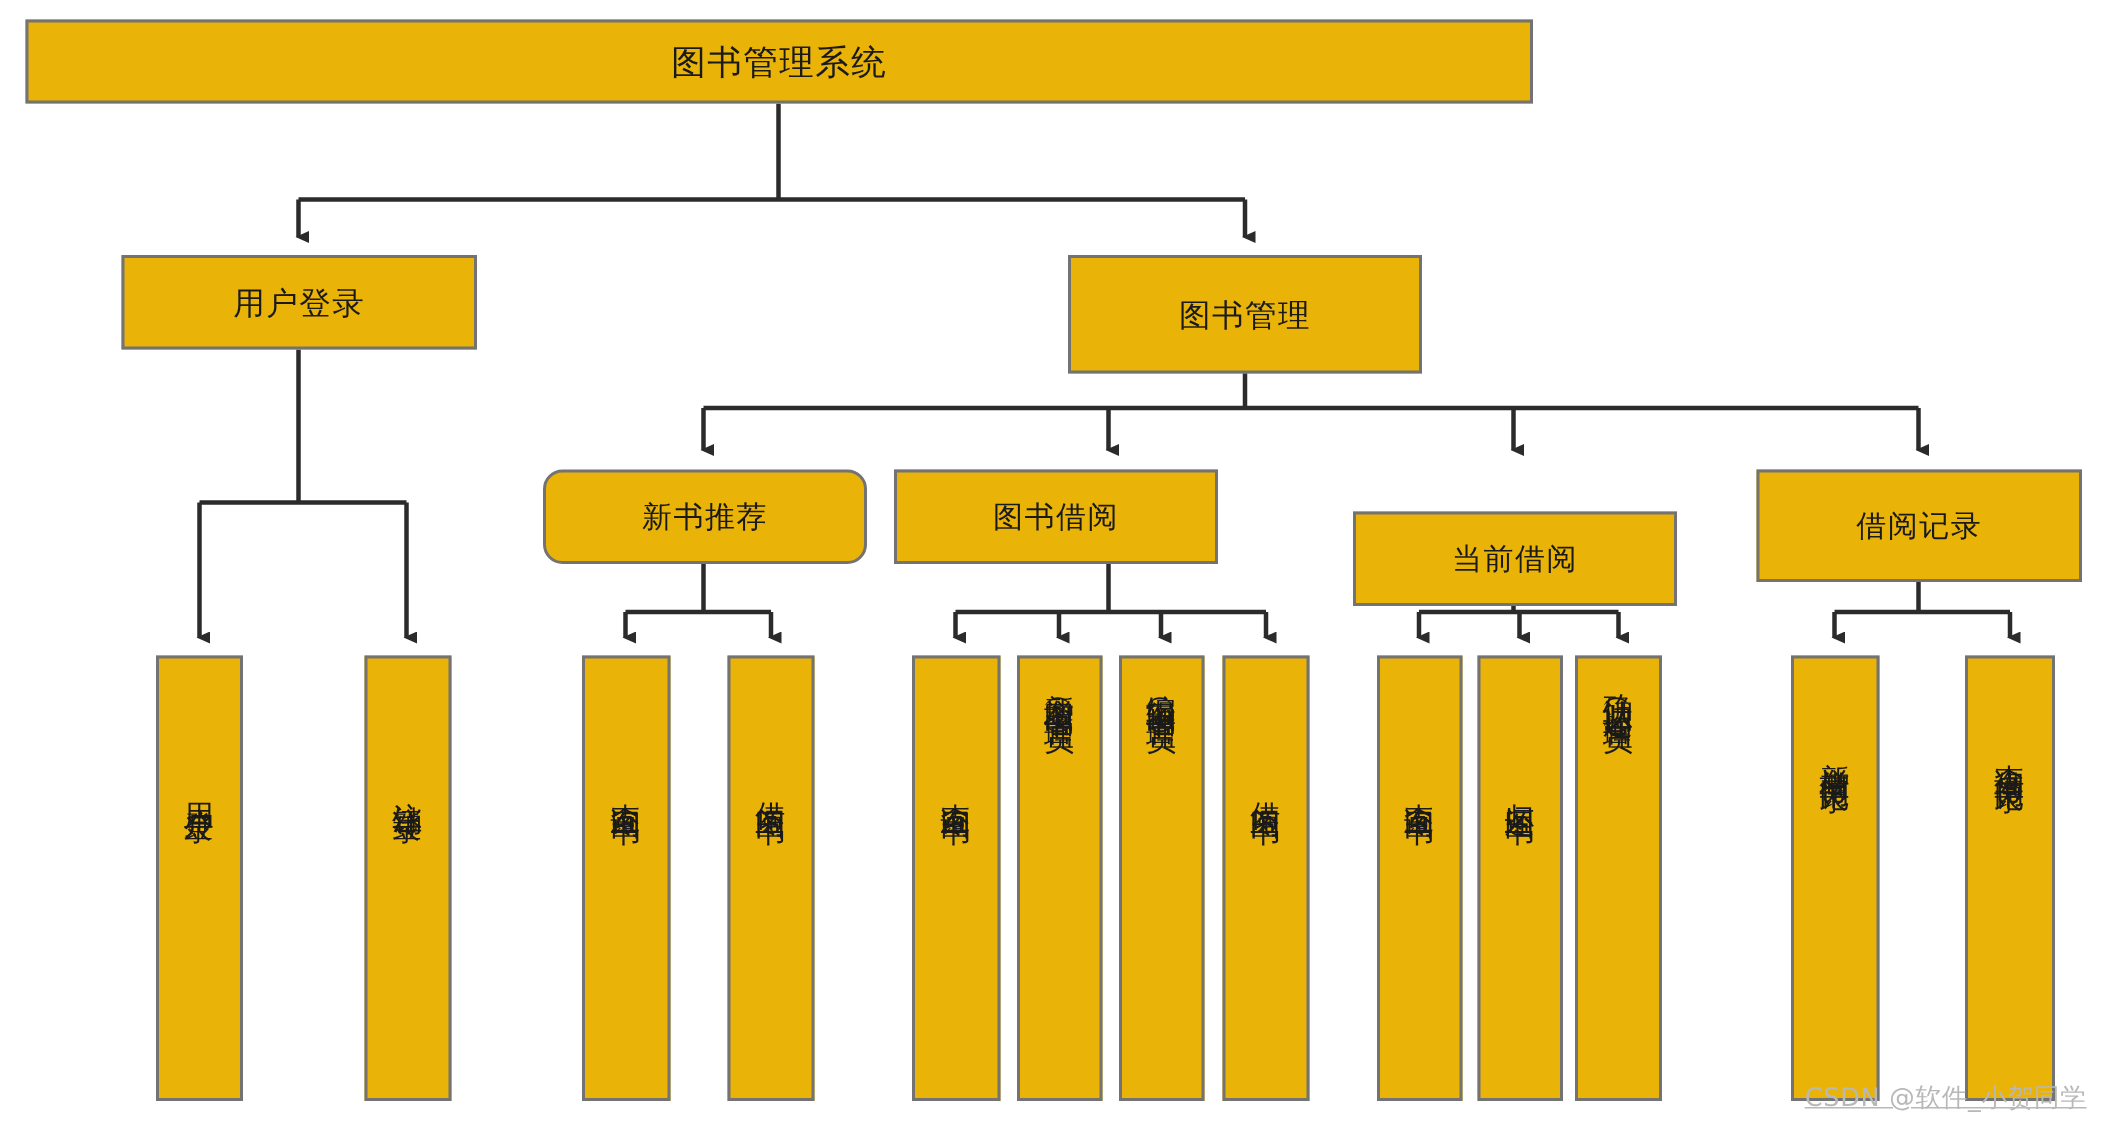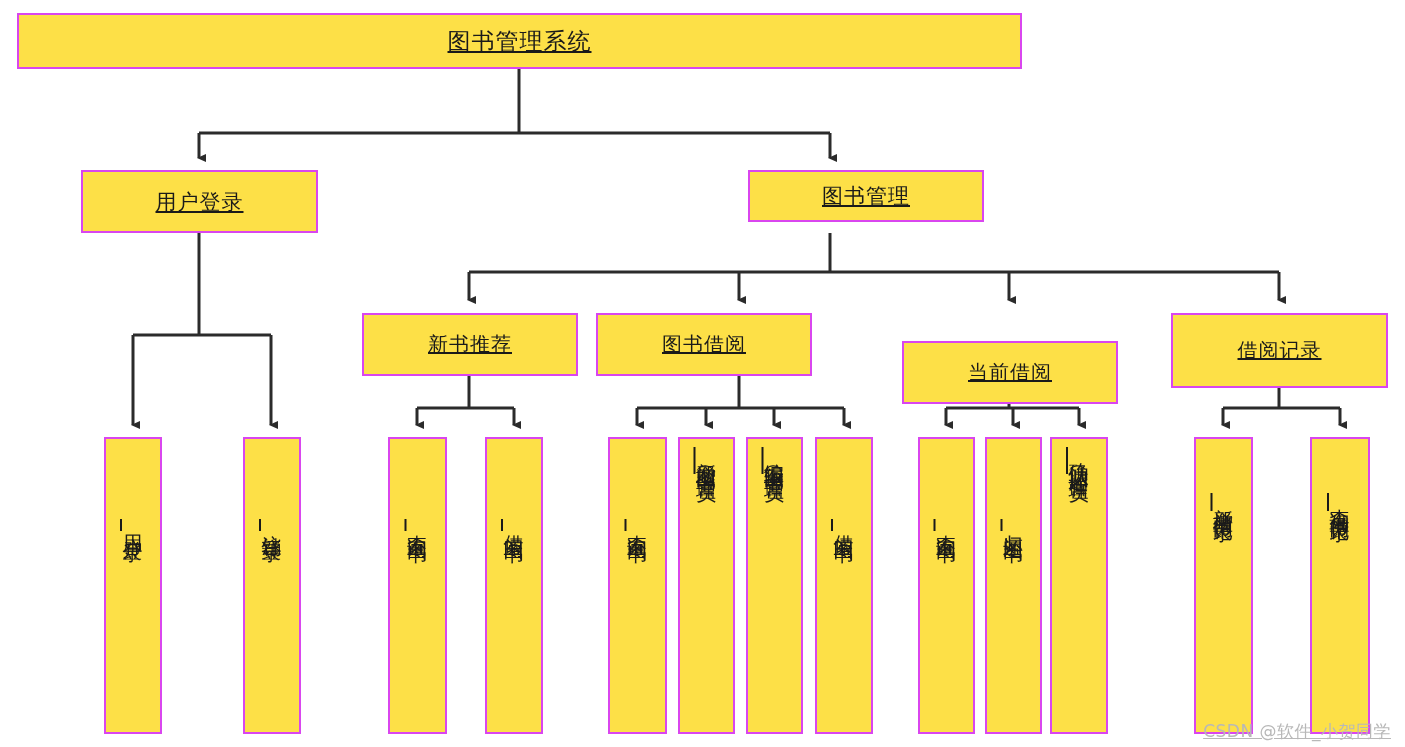--- a/index.html
+++ b/index.html
@@ -21,27 +21,26 @@
     position: absolute;
     left: 0;
     top: 0;
     width: 1405px;
     height: 747px;
     pointer-events: none;
   }
   .node {
     position: absolute;
     box-sizing: border-box;
-    background: #fde047;
-    border: 2px solid #d946ef;
+    background: #eab308;
+    border: 2px solid #737373;
     display: flex;
     align-items: center;
     justify-content: center;
     color: #1a1a1a;
-    text-decoration: underline;
   }
   .node.root {
     font-size: 23px;
     letter-spacing: 1px;
   }
   .node.level1 {
     font-size: 21px;
     letter-spacing: 1px;
   }
   .node.level2 {
@@ -136,25 +135,25 @@
     </g>
   </svg>
 
   <div class="node root" style="left:17px; top:13px; width:1005px; height:56px;">
     <span>图书管理系统</span>
   </div>
 
   <div class="node level1" style="left:81px; top:170px; width:237px; height:63px;">
     <span>用户登录</span>
   </div>
-  <div class="node level1" style="left:712px; top:170px; width:236px; height:52px;margin-left:36px;">
+  <div class="node level1" style="left:712px; top:170px; width:236px; height:79px;">
     <span>图书管理</span>
   </div>
 
-  <div class="node level2" style="left:362px; top:313px; width:216px; height:63px;">
+  <div class="node level2" style="left:362px; top:313px; width:216px; height:63px;border-radius:13px;">
     <span>新书推荐</span>
   </div>
   <div class="node level2" style="left:596px; top:313px; width:216px; height:63px;">
     <span>图书借阅</span>
   </div>
   <div class="node level2" style="left:902px; top:313px; width:216px; height:63px;margin-top:28px;">
     <span>当前借阅</span>
   </div>
   <div class="node level2" style="left:1171px; top:313px; width:217px; height:75px;">
     <span>借阅记录</span>

